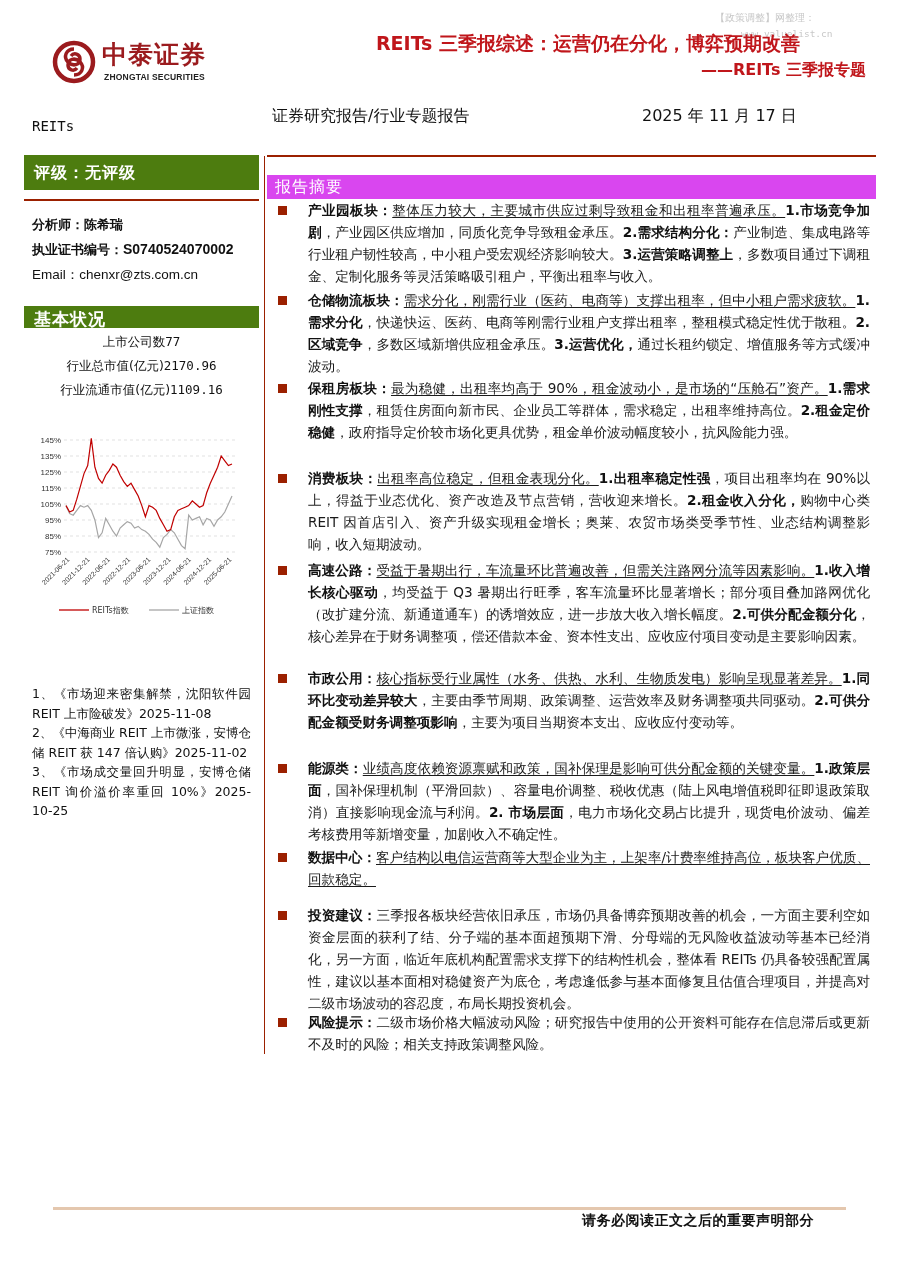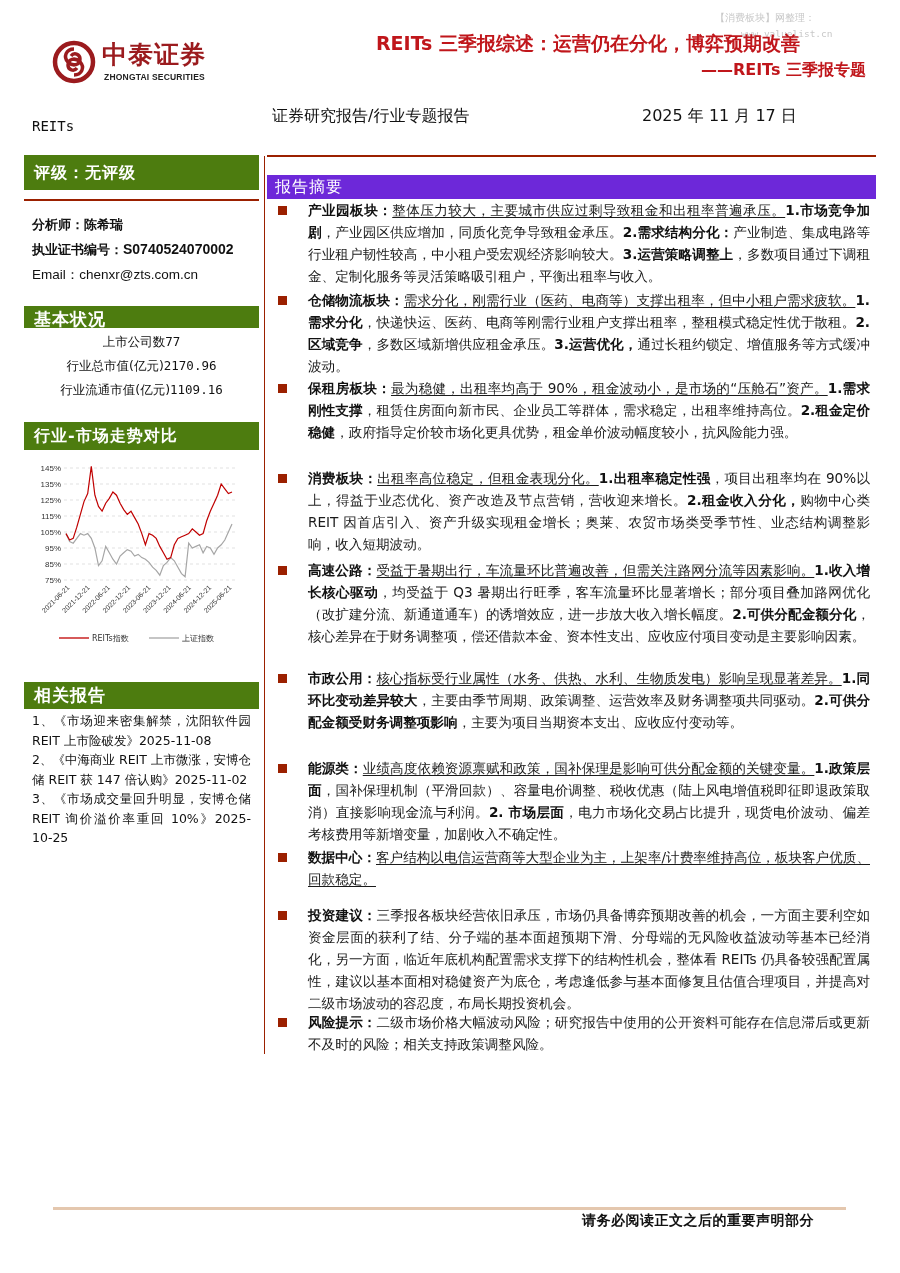--- a/index.html
+++ b/index.html
@@ -34,38 +34,38 @@
   .trend .box-head { height: 28px; line-height: 28px; font-size: 16px; }
   .chart-wrap { position: relative; width: 235px; height: 200px; }
 
   .related { position: absolute; left: 24px; top: 682px; width: 235px; }
   .related .box-head { height: 27px; line-height: 27px; font-size: 17px; }
   .related-list { padding: 2px 8px 0 8px; font-size: 12.5px; line-height: 19.5px; text-align: justify; color: #111; }
   .related-list div { text-align: justify; }
 
   .vline { position: absolute; left: 264px; top: 156px; width: 1px; height: 898px; background: #9b2000; }
 
-  .summary-head { position: absolute; left: 267px; top: 175px; width: 609px; height: 24px; background: #6d28d9; color: #fff; font-size: 16px; line-height: 24px; padding-left: 8px; letter-spacing: 1px; }
+  .summary-head { position: absolute; left: 267px; top: 175px; width: 609px; height: 24px; background: #d946ef; color: #fff; font-size: 16px; line-height: 24px; padding-left: 8px; letter-spacing: 1px; }
 
   .bullets { position: absolute; left: 276px; top: 199px; width: 600px; }
   .bullet { position: absolute; left: 0; width: 600px; }
   .bullet .sq { position: absolute; left: 2px; top: 7px; width: 9px; height: 9px; background: #9b2000; }
   .bullet .txt { position: absolute; left: 32px; width: 562px; font-size: 13.6px; line-height: 22px; text-align: justify; color: #1a1a1a; }
   .bullet .txt b { font-weight: bold; color: #111; }
   .bullet .txt u { text-decoration: underline; text-underline-offset: 2px; }
 
   .footer-rule { position: absolute; left: 53px; top: 1207px; width: 397px; height: 3px; background: #e4c7ae; }
   .footer-rule2 { position: absolute; left: 450px; top: 1207px; width: 396px; height: 3px; background: #e4c7ae; }
   .footer-text { position: absolute; left: 582px; top: 1212px; font-size: 14px; font-weight: bold; color: #111; letter-spacing: 0.5px; }
 </style>
 </head>
 <body>
 
 <div class="watermark">
-  <div>【消费板块】网整理：</div>
+  <div>【政策调整】网整理：</div>
   <div class="w2">www.valuelist.cn</div>
 </div>
 
 <div class="logo">
   <svg class="mark" viewBox="0 0 44 44">
     <circle cx="22" cy="22" r="19" fill="none" stroke="#9b1b1e" stroke-width="4.5"></circle>
     <path d="M22 9 C14 9 11 17 16 22 C21 27 28 25 28 19 C28 14 22 12 19 16" fill="none" stroke="#9b1b1e" stroke-width="3.5"></path>
     <path d="M22 35 C30 35 33 27 28 22 C23 17 16 19 16 25 C16 30 22 32 25 28" fill="none" stroke="#9b1b1e" stroke-width="3.5"></path>
   </svg>
   <div class="cn">中泰证券</div>
@@ -104,21 +104,20 @@
       <span class="v">2170.96</span>
     </div>
     <div class="basic-row">
       <span>行业流通市值(亿元)</span>
       <span class="v">1109.16</span>
     </div>
   </div>
 </div>
 
 <div class="trend">
-  <div class="box-head">行业-市场走势对比</div>
   <div class="chart-wrap">
     <svg id="chart-svg" width="235" height="210" viewBox="0 0 235 210">
         <line x1="40" x2="214" y1="130" y2="130" stroke="#d9d9d9" stroke-dasharray="3,3" stroke-width="0.8"></line>
         <text x="37" y="133" text-anchor="end" font-size="8" fill="#333" font-family="Liberation Sans, sans-serif">75%</text>
         <line x1="40" x2="214" y1="114" y2="114" stroke="#d9d9d9" stroke-dasharray="3,3" stroke-width="0.8"></line>
         <text x="37" y="117" text-anchor="end" font-size="8" fill="#333" font-family="Liberation Sans, sans-serif">85%</text>
         <line x1="40" x2="214" y1="98" y2="98" stroke="#d9d9d9" stroke-dasharray="3,3" stroke-width="0.8"></line>
         <text x="37" y="101" text-anchor="end" font-size="8" fill="#333" font-family="Liberation Sans, sans-serif">95%</text>
         <line x1="40" x2="214" y1="82" y2="82" stroke="#d9d9d9" stroke-dasharray="3,3" stroke-width="0.8"></line>
         <text x="37" y="85" text-anchor="end" font-size="8" fill="#333" font-family="Liberation Sans, sans-serif">105%</text>
@@ -143,21 +142,20 @@
         <polyline points="42.0,83.6 45.6,90.0 49.2,88.4 52.8,77.2 56.4,64.4 60.0,51.6 63.7,43.6 67.3,16.4 70.9,45.2 74.5,56.4 78.1,61.2 81.7,53.2 85.3,48.4 88.9,42.0 92.5,45.2 96.1,53.2 99.7,59.6 103.3,64.4 107.0,61.2 110.6,67.6 114.2,74.0 117.8,83.6 121.4,94.8 125.0,83.6 128.6,85.2 132.2,88.4 135.8,96.4 139.4,102.8 143.0,109.2 146.7,107.6 150.3,94.8 153.9,88.4 157.5,86.8 161.1,85.2 164.7,83.6 168.3,78.8 171.9,82.0 175.5,85.2 179.1,83.6 182.7,70.8 186.3,61.2 190.0,53.2 193.6,45.2 197.2,34.0 200.8,38.8 204.4,43.6 208.0,42.0" fill="none" stroke="#c00000" stroke-width="1.2"></polyline>
         <line x1="35" x2="65" y1="188" y2="188" stroke="#c00000" stroke-width="1.3"></line>
         <text x="68" y="191" font-size="8" fill="#333">REITs指数</text>
         <line x1="125" x2="155" y1="188" y2="188" stroke="#a6a6a6" stroke-width="1.3"></line>
         <text x="158" y="191" font-size="8" fill="#333">上证指数</text>
       </svg>
   </div>
 </div>
 
 <div class="related">
-  <div class="box-head">相关报告</div>
   <div class="related-list">
     <div>1、《市场迎来密集解禁，沈阳软件园 REIT 上市险破发》2025-11-08</div>
     <div>2、《中海商业 REIT 上市微涨，安博仓储 REIT 获 147 倍认购》2025-11-02</div>
     <div>3、《市场成交量回升明显，安博仓储 REIT 询价溢价率重回 10%》2025-10-25</div>
   </div>
 </div>
 
 <div class="vline"></div>
 <div class="rule-red" style="left:267px; top:155px; width:609px; height:2px;"></div>
 

